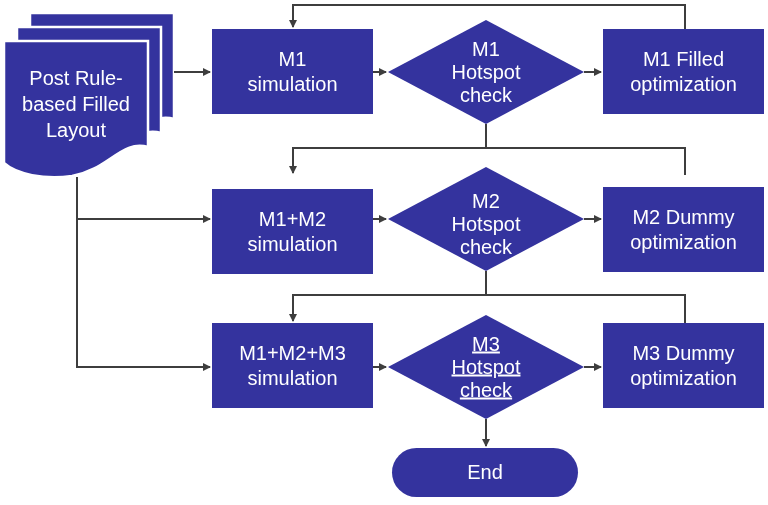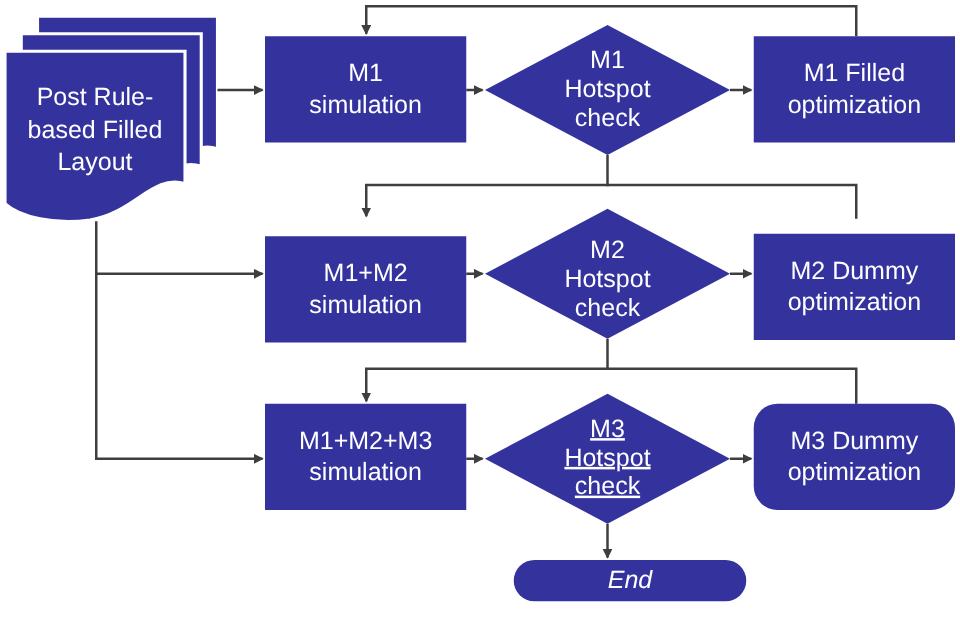--- a/index.html
+++ b/index.html
@@ -29,42 +29,41 @@
     text-align:center;
     white-space:pre-line;
     font-size:20px;line-height:1.25;
   }
   .box{width:161px;height:85px;}
   .sim1{left:212px;top:29px;}
   .sim2{left:212px;top:173px;margin-top:16px;}
   .sim3{left:212px;top:323px;}
   .opt1{left:603px;top:29px;}
   .opt2{left:603px;top:175px;margin-top:12px;}
-  .opt3{left:603px;top:323px;border-radius:19px;}
+  .opt3{left:603px;top:323px;}
   .dlabel{
     position:absolute;width:170px;
     transform:translate(-50%,-50%);
     color:var(--node-text);
     text-align:center;white-space:pre-line;
     font-size:20px;line-height:1.15;
     background:transparent;
   }
   .d1{left:486px;top:72px;}
   .d2{left:486px;top:224px;}
   .d3{left:486px;top:367px;text-decoration:underline;}
   .doclabel{
     position:absolute;left:4px;top:45px;width:144px;height:118px;
     display:flex;align-items:center;justify-content:center;
     color:var(--node-text);text-align:center;white-space:pre-line;
     font-size:20px;line-height:1.3;
   }
   .endnode{
-    left:411px;top:448px;width:186px;height:33px;
+    left:392px;top:448px;width:186px;height:49px;
     border-radius:25px;
-    font-style:italic;
   }
 </style>
 </head>
 <body>
 
 <div class="stage">
 
   <svg class="layer" viewBox="0 0 768 505">
     <defs>
       <marker id="arr" viewBox="0 0 8 8" refX="7" refY="4" markerWidth="8" markerHeight="8" orient="auto" markerUnits="userSpaceOnUse">

